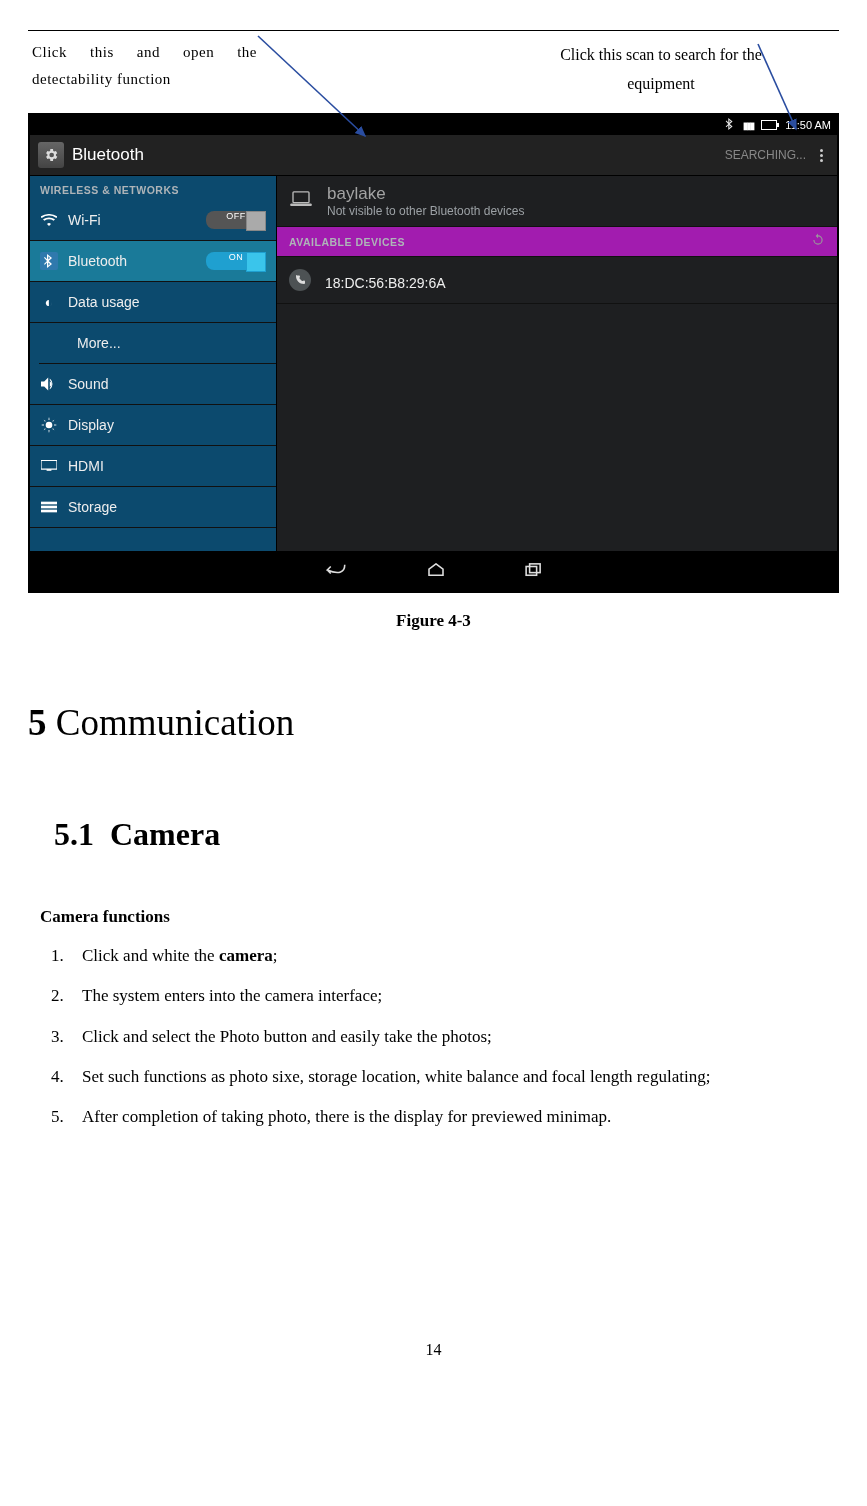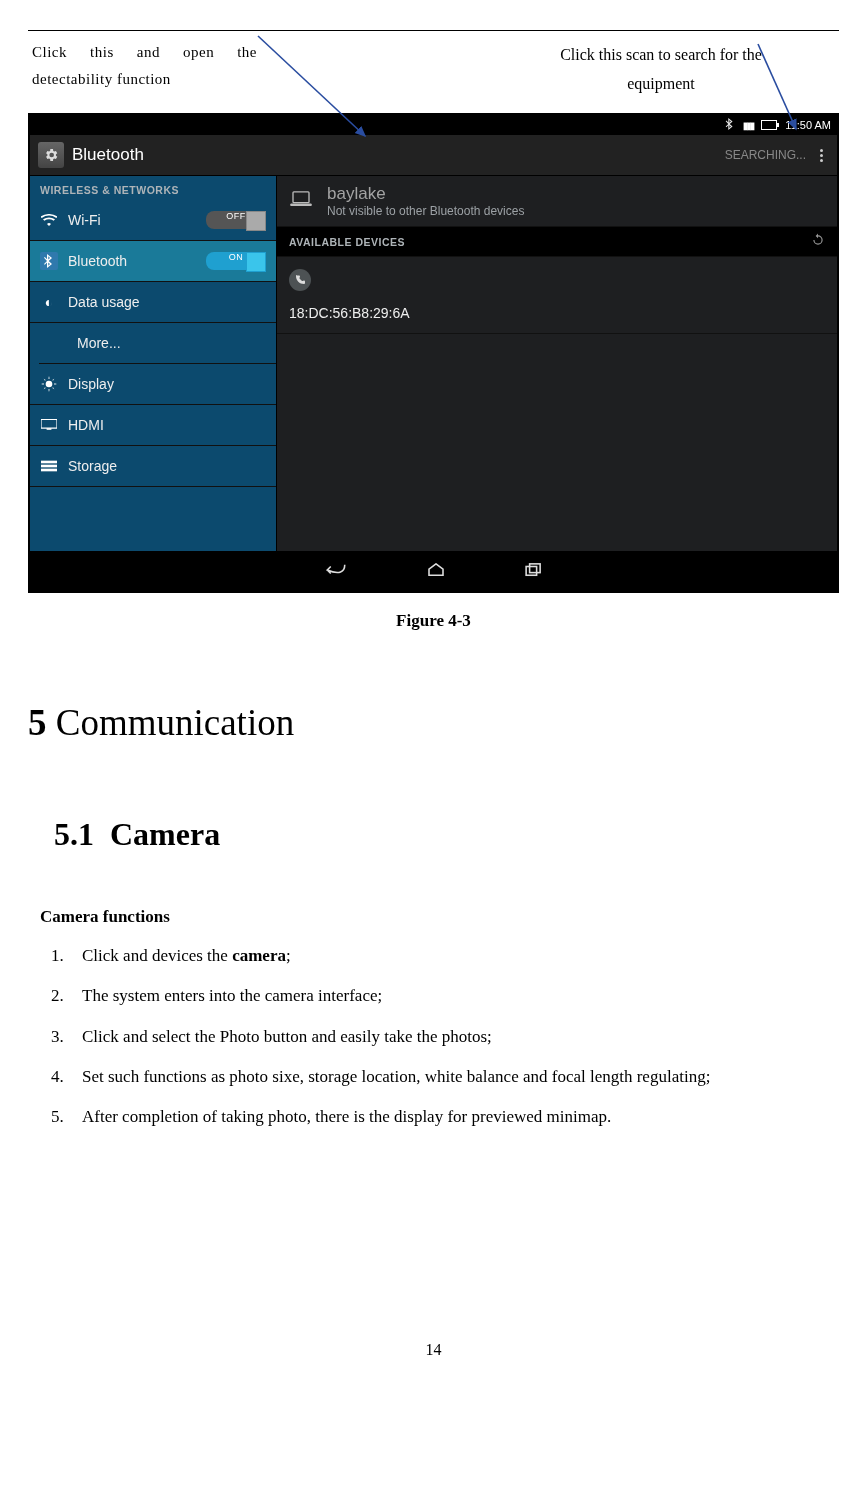--- a/index.html
+++ b/index.html
@@ -168,33 +168,32 @@
     padding: 8px 12px;
     border-bottom:1px solid #111;
     gap:14px;
   }
   .device-row .laptop-icon { color:#bbb; font-size:18px; width:24px; text-align:center;}
   .device-row .dtitle{ color:#a3a3a3; font-size:17px;}
   .device-row .dsub{ color:#9ca1a5; font-size:12px; }
   .avail-head {
     display:flex; align-items:center; justify-content:space-between;
     padding: 6px 12px;
-    background:#000000;
+    background:#a21caf;
     border-bottom:1px solid #111;
   }
   .avail-head .lab{
     color:#aeb4b8; font-size:10.5px; font-weight:bold; letter-spacing:0.5px;
   }
   .refresh-icon { color:#999; font-size:14px; }
   .avail-item {
-    display:flex; align-items:flex-start;
+    display:flex; align-items:flex-end;
     gap:14px;
     padding: 12px 12px;
     border-bottom:1px solid #111;
-    flex-direction:column;
   }
   .phone-circle{
     width:22px;height:22px;border-radius:50%;background:#4d5254;
     display:flex;align-items:center;justify-content:center;color:#ddd;font-size:12px;
   }
 
   .navbar {
     position:absolute; bottom:0; left:0; right:0;
     height: 40px;
     background:#000;
@@ -336,20 +335,28 @@
       <div class="side-item">
         <div class="side-icon">◐</div>
         <span>Data usage</span>
       </div>
 
       <div class="side-item" style="padding-left:38px;margin-left:9px;">
         <span>More...</span>
       </div>
 
 
+      <div class="side-item">
+        <div class="side-icon">
+          <svg width="16" height="14" viewBox="0 0 20 16">
+              <path fill="#fff" d="M0 5v6h4l5 5V0L4 5H0zm13 3a4 4 0 00-2-3.5v7A4 4 0 0013 8zm-2-7v2a7 7 0 010 10v2a9 9 0 000-14z"></path>
+            </svg>
+        </div>
+        <span>Sound</span>
+      </div>
 
       <div class="side-item">
         <div class="side-icon">
           <svg width="16" height="16" viewBox="0 0 24 24">
               <path fill="#fff" d="M12 7a5 5 0 100 10 5 5 0 000-10zm0-7l1 4h-2zM12 24l-1-4h2zM0 12l4-1v2zM24 12l-4 1v-2zM4 4l3 2-1 1zM20 20l-3-2 1-1zM20 4l-2 3-1-1zM4 20l2-3 1 1z"></path>
             </svg>
         </div>
         <span>Display</span>
       </div>
 
@@ -438,21 +445,21 @@
 
 <div class="section-h">
   <span>5.1</span>&nbsp;
   <span>Camera</span>
 </div>
 
 <div class="subhead">Camera functions</div>
 
 <ol class="steps">
   <li>
-    <span>Click and devices the </span><strong class="inline">camera</strong><span>;</span>
+    <span>Click and white the </span><strong class="inline">camera</strong><span>;</span>
   </li>
   <li>The system enters into the camera interface;</li>
   <li>Click and select the Photo button and easily take the photos;</li>
   <li>Set such functions as photo sixe, storage location, white balance and focal length regulating;</li>
   <li>After completion of taking photo, there is the display for previewed minimap.</li>
 </ol>
 
 <div class="pagenum">14</div>
 
 </body></html>

